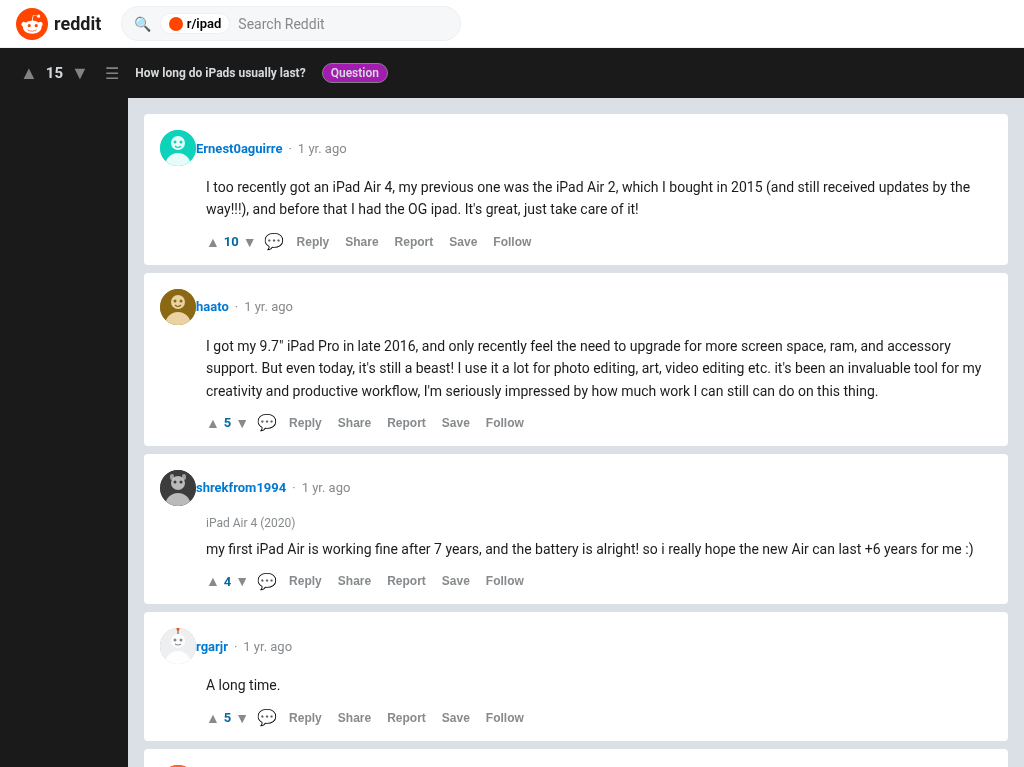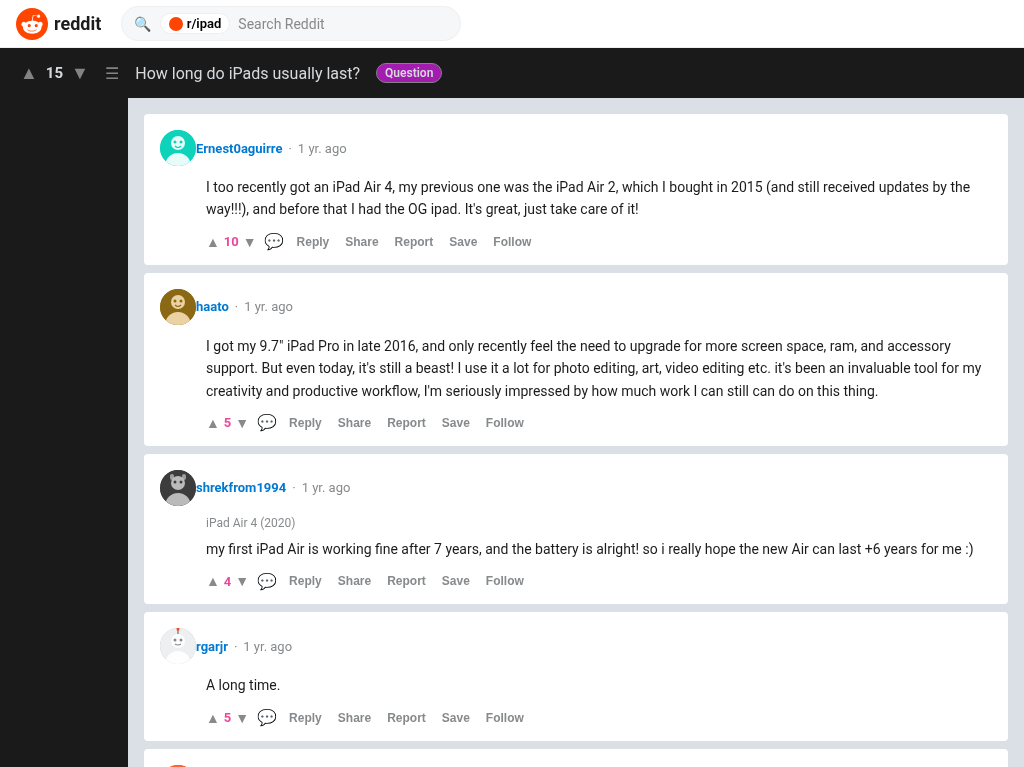--- a/index.html
+++ b/index.html
@@ -98,22 +98,22 @@
       color: #d7dadc;
       font-weight: 700;
       font-size: 15px;
     }
     .post-icon {
       color: #818384;
       font-size: 16px;
     }
     .post-title-text {
       color: #d7dadc;
-      font-size: 16px;
-      font-weight: 400;
+      font-size: 12px;
+      font-weight: 700;
     }
     .question-badge {
       background: #a21caf;
       border: 1px solid #818384;
       color: #d7dadc;
       padding: 2px 8px;
       border-radius: 10px;
       font-size: 12px;
       font-weight: 600;
     }
@@ -199,21 +199,21 @@
       gap: 4px;
     }
     .vote-arrow {
       font-size: 14px;
       color: #878a8c;
       cursor: pointer;
     }
     .vote-num {
       font-size: 13px;
       font-weight: 700;
-      color: #ec4899;
+      color: #0369a1;
     }
     .action-btn {
       font-size: 12px;
       font-weight: 700;
       color: #878a8c;
       cursor: pointer;
       padding: 4px 4px;
       border-radius: 2px;
       background: none;
       border: none;

